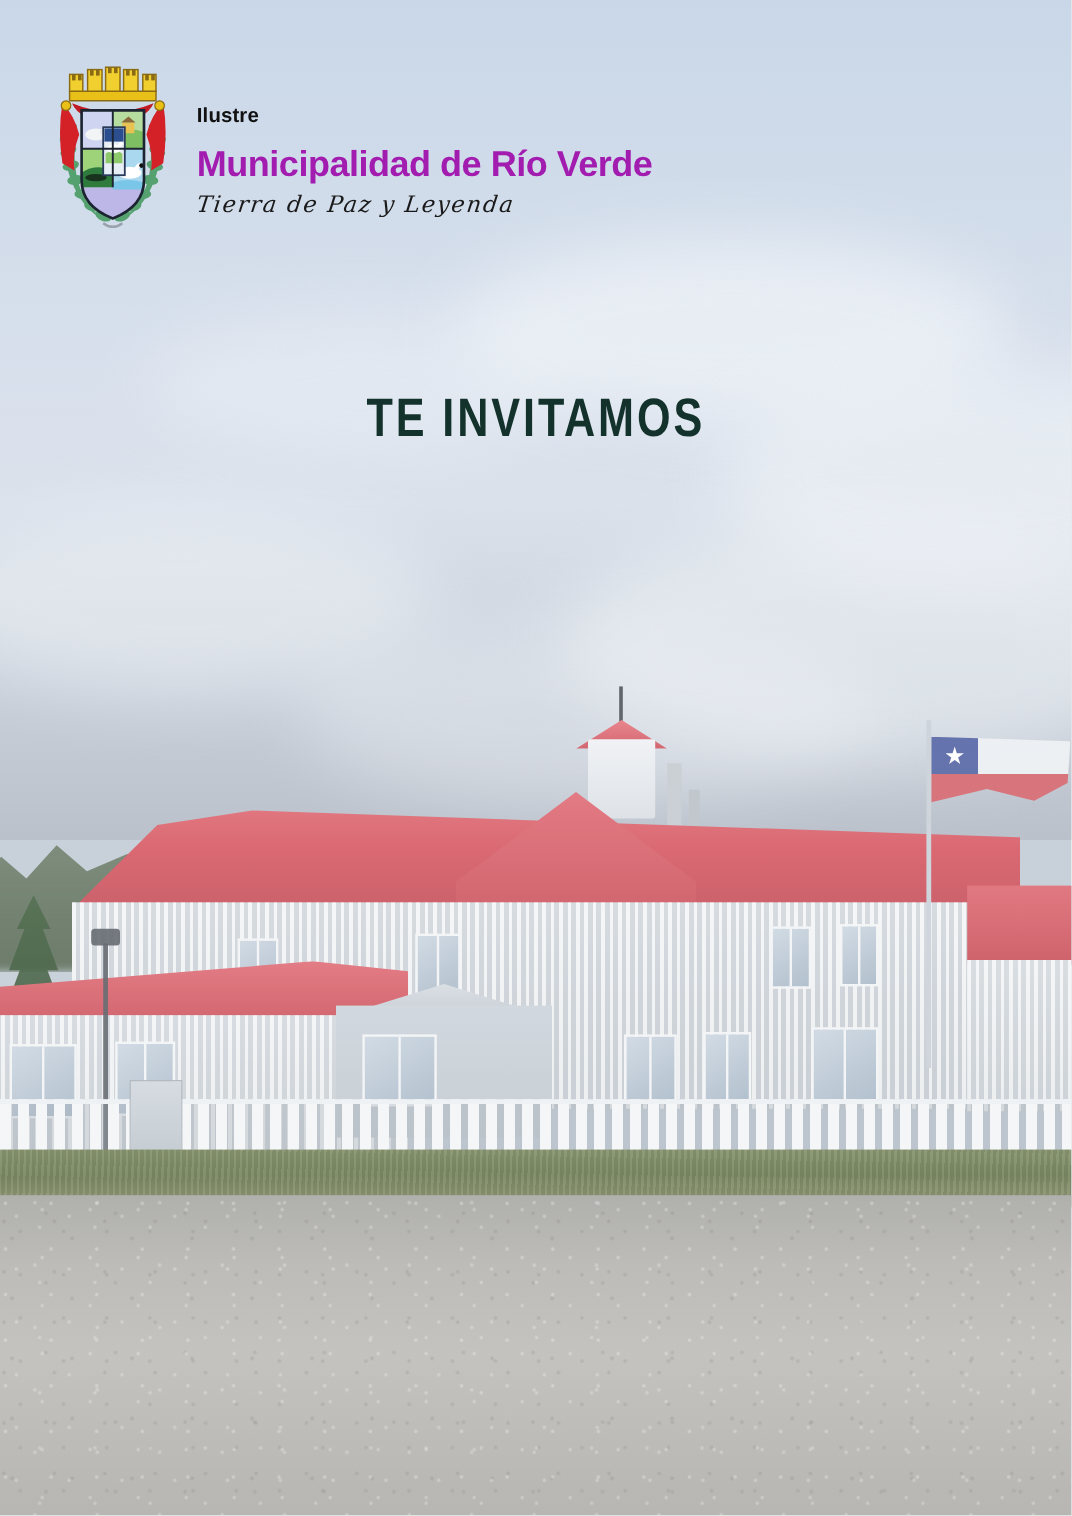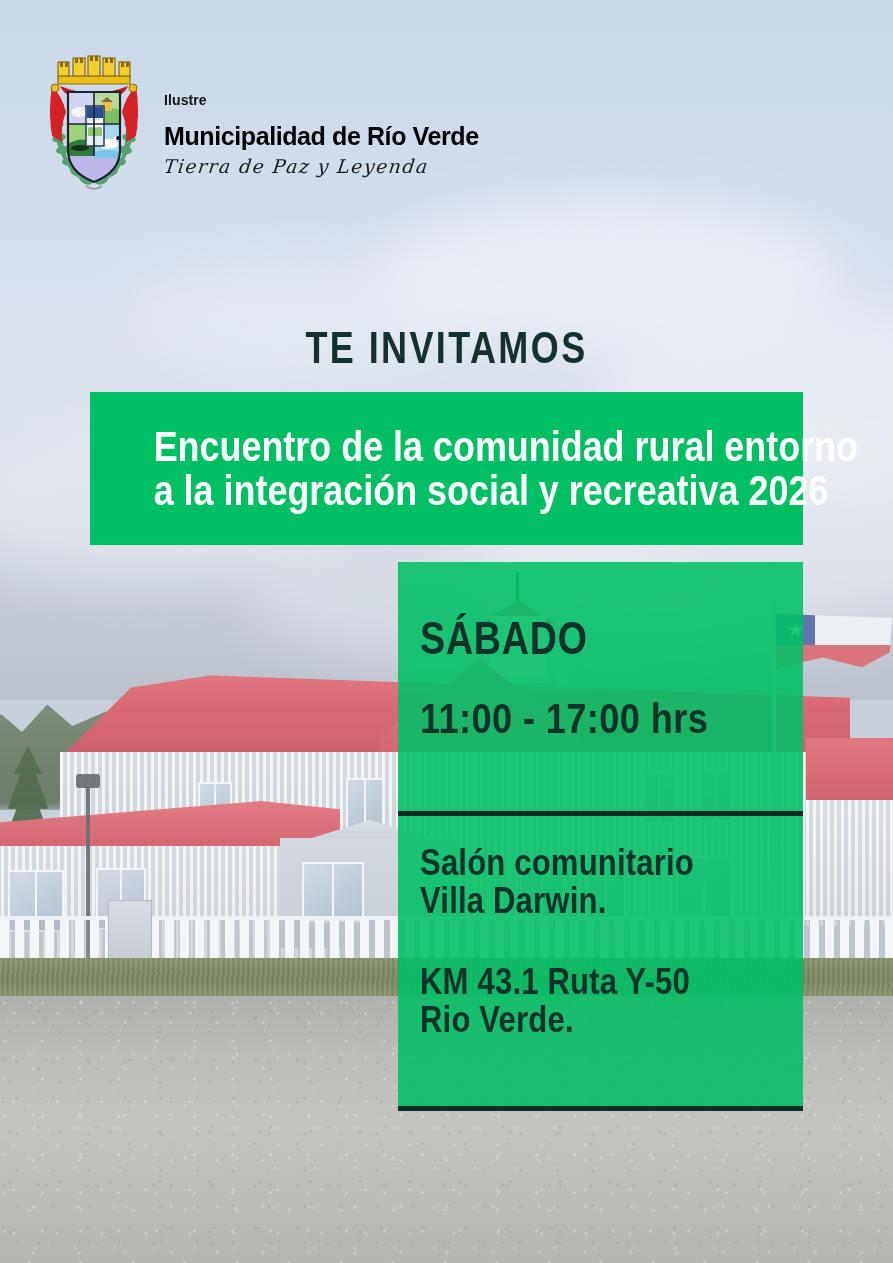--- a/index.html
+++ b/index.html
@@ -178,22 +178,22 @@
 
   
   .haze{position:absolute;inset:0;background:linear-gradient(180deg,
         rgba(255,255,255,.10) 0%, rgba(255,255,255,.02) 40%,
         rgba(255,255,255,.06) 70%, rgba(255,255,255,.12) 100%);}
 
   
   .logo-block{position:absolute;left:38px;top:52px;display:flex;align-items:center;gap:14px;}
   .crest{position:relative;width:112px;height:148px;flex:0 0 auto;}
   .logo-text{display:flex;flex-direction:column;justify-content:center;padding-top:18px;}
-  .logo-ilustre{font-size:14px;font-weight:bold;color:#111;line-height:1.1;letter-spacing:.1px;}
-  .logo-main{font-size:25px;font-weight:bold;color:#000000;line-height:1.15;letter-spacing:-.4px;
+  .logo-ilustre{font-size:17px;font-weight:bold;color:#111;line-height:1.1;letter-spacing:.1px;}
+  .logo-main{font-size:30px;font-weight:bold;color:#a21caf;line-height:1.15;letter-spacing:-.4px;
      font-family:"Liberation Sans",sans-serif;margin-top:14px;}
   .logo-slogan{font-family:"DejaVu Serif",serif;font-style:italic;font-size:19px;color:#1a1a1a;
      margin-top:4px;letter-spacing:1.4px;transform:skewX(-7deg);}
 
   
   .invite{
     position:absolute;left:0;right:0;top:322px;text-align:center;
     font-family:"Liberation Sans",sans-serif;
     font-weight:bold;font-size:45px;letter-spacing:3px;color:#13322b;
     transform:scaleX(.80);
@@ -415,27 +415,16 @@
     </div>
     <div class="logo-text">
       <div class="logo-ilustre">Ilustre</div>
       <div class="logo-main">Municipalidad de Río Verde</div>
       <div class="logo-slogan">Tierra de Paz y Leyenda</div>
     </div>
   </div>
 
   <div class="invite">TE INVITAMOS</div>
 
-  <div class="banner">
-    <div class="banner-line">Encuentro de la comunidad rural entorno</div>
-    <div class="banner-line">a la integración social y recreativa 2026</div>
-  </div>
-
-
-  <div class="panel">
-    <div class="panel-day">SÁBADO</div>
-    <div class="panel-time">11:00 - 17:00 hrs</div>
-    <div class="panel-divider"></div>
-    <div class="panel-venue">Salón comunitario Villa Darwin.</div>
-    <div class="panel-address">KM 43.1 Ruta Y-50 Rio Verde.</div>
-  </div>
+
+
 
 </div>
 
 </body></html>

